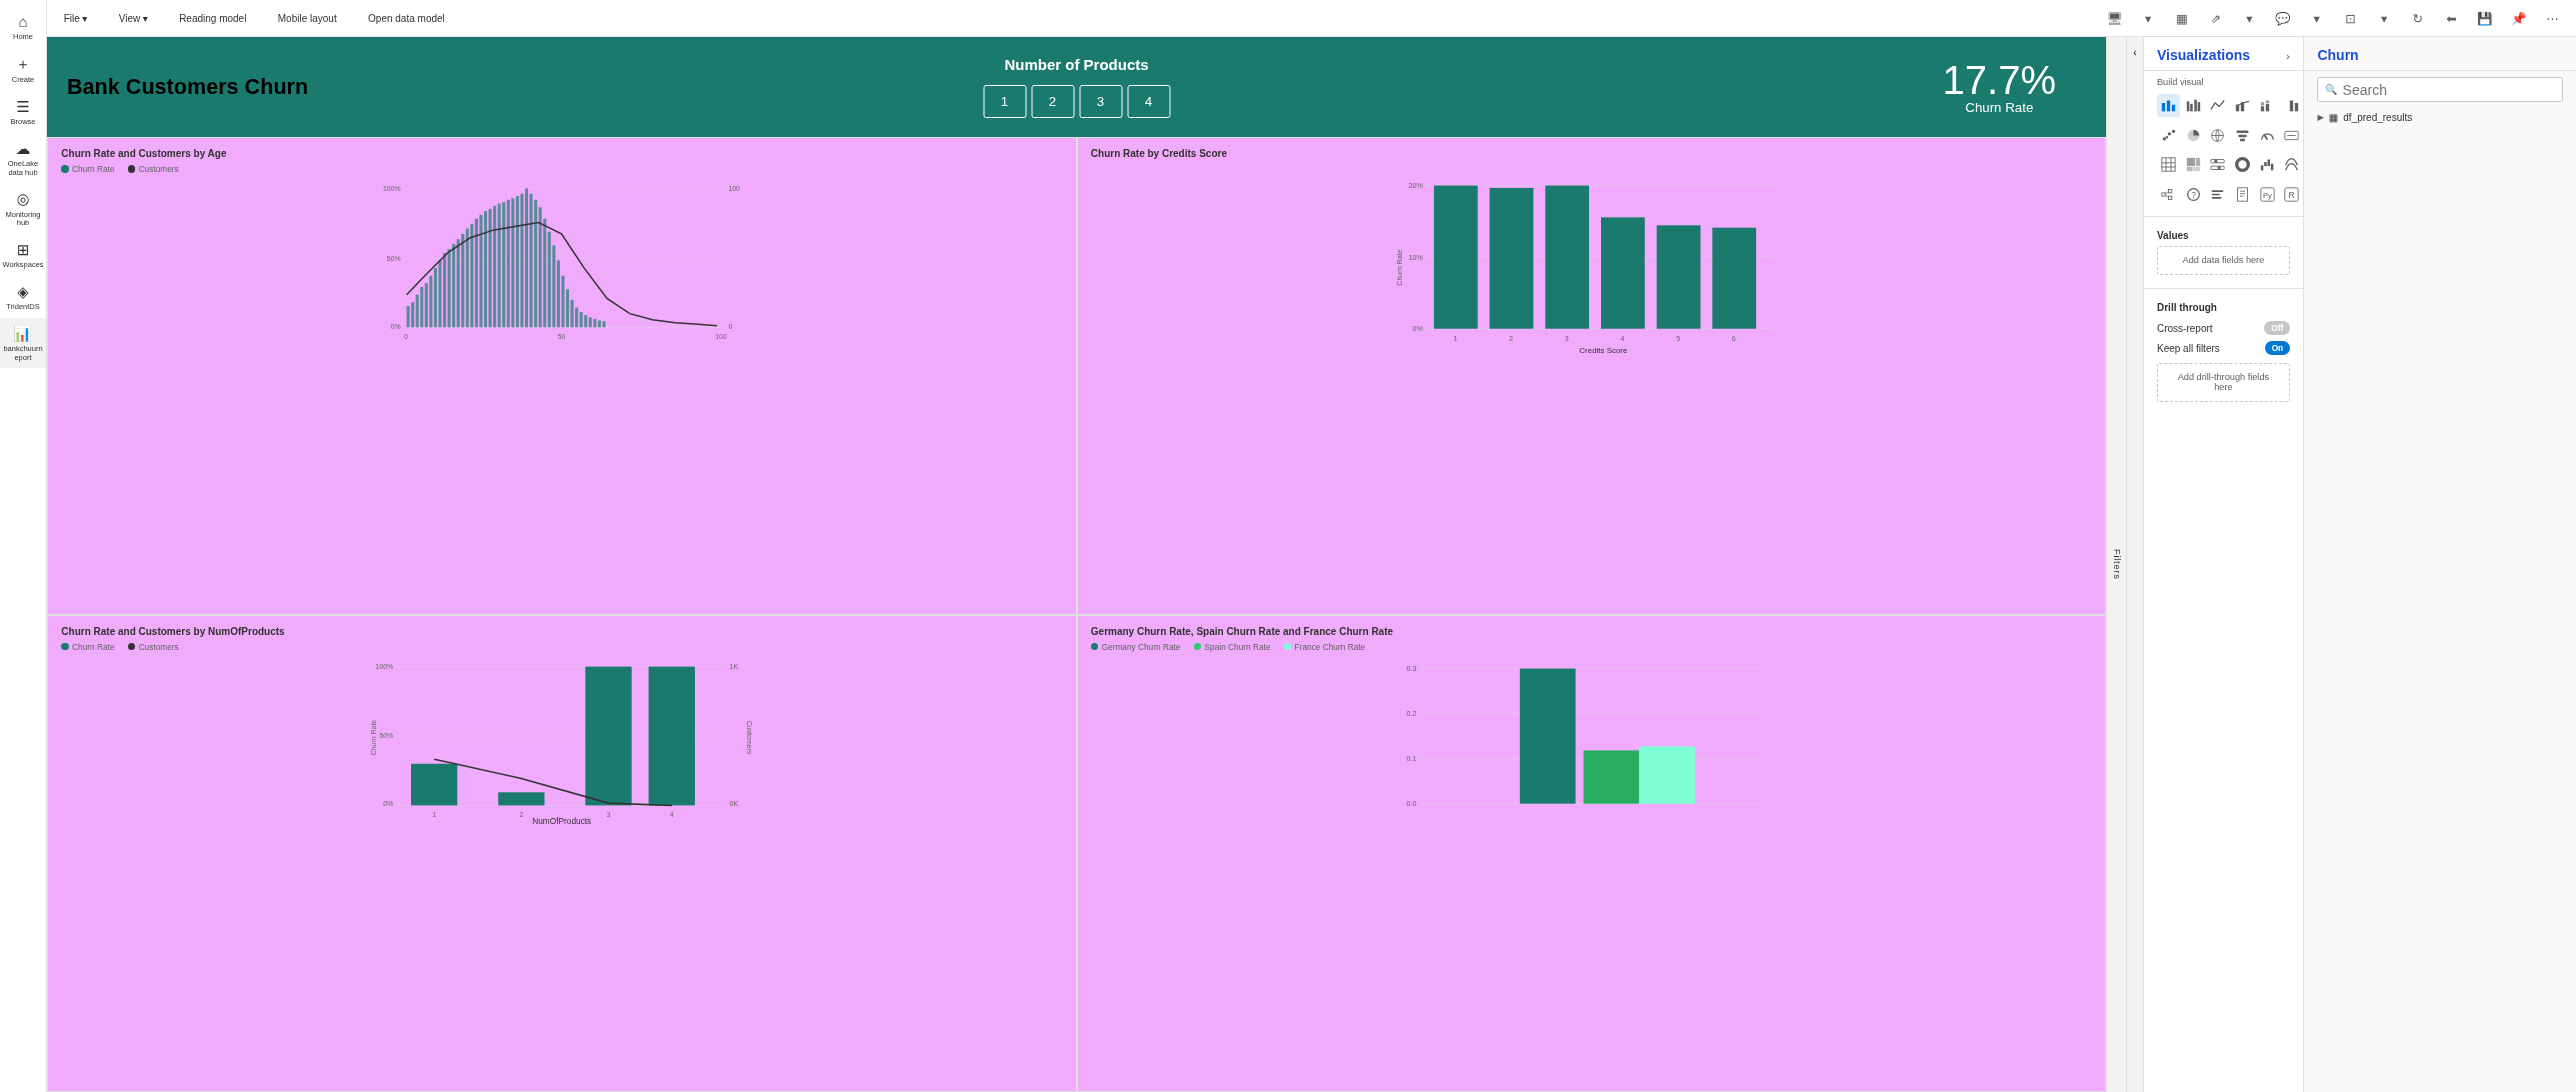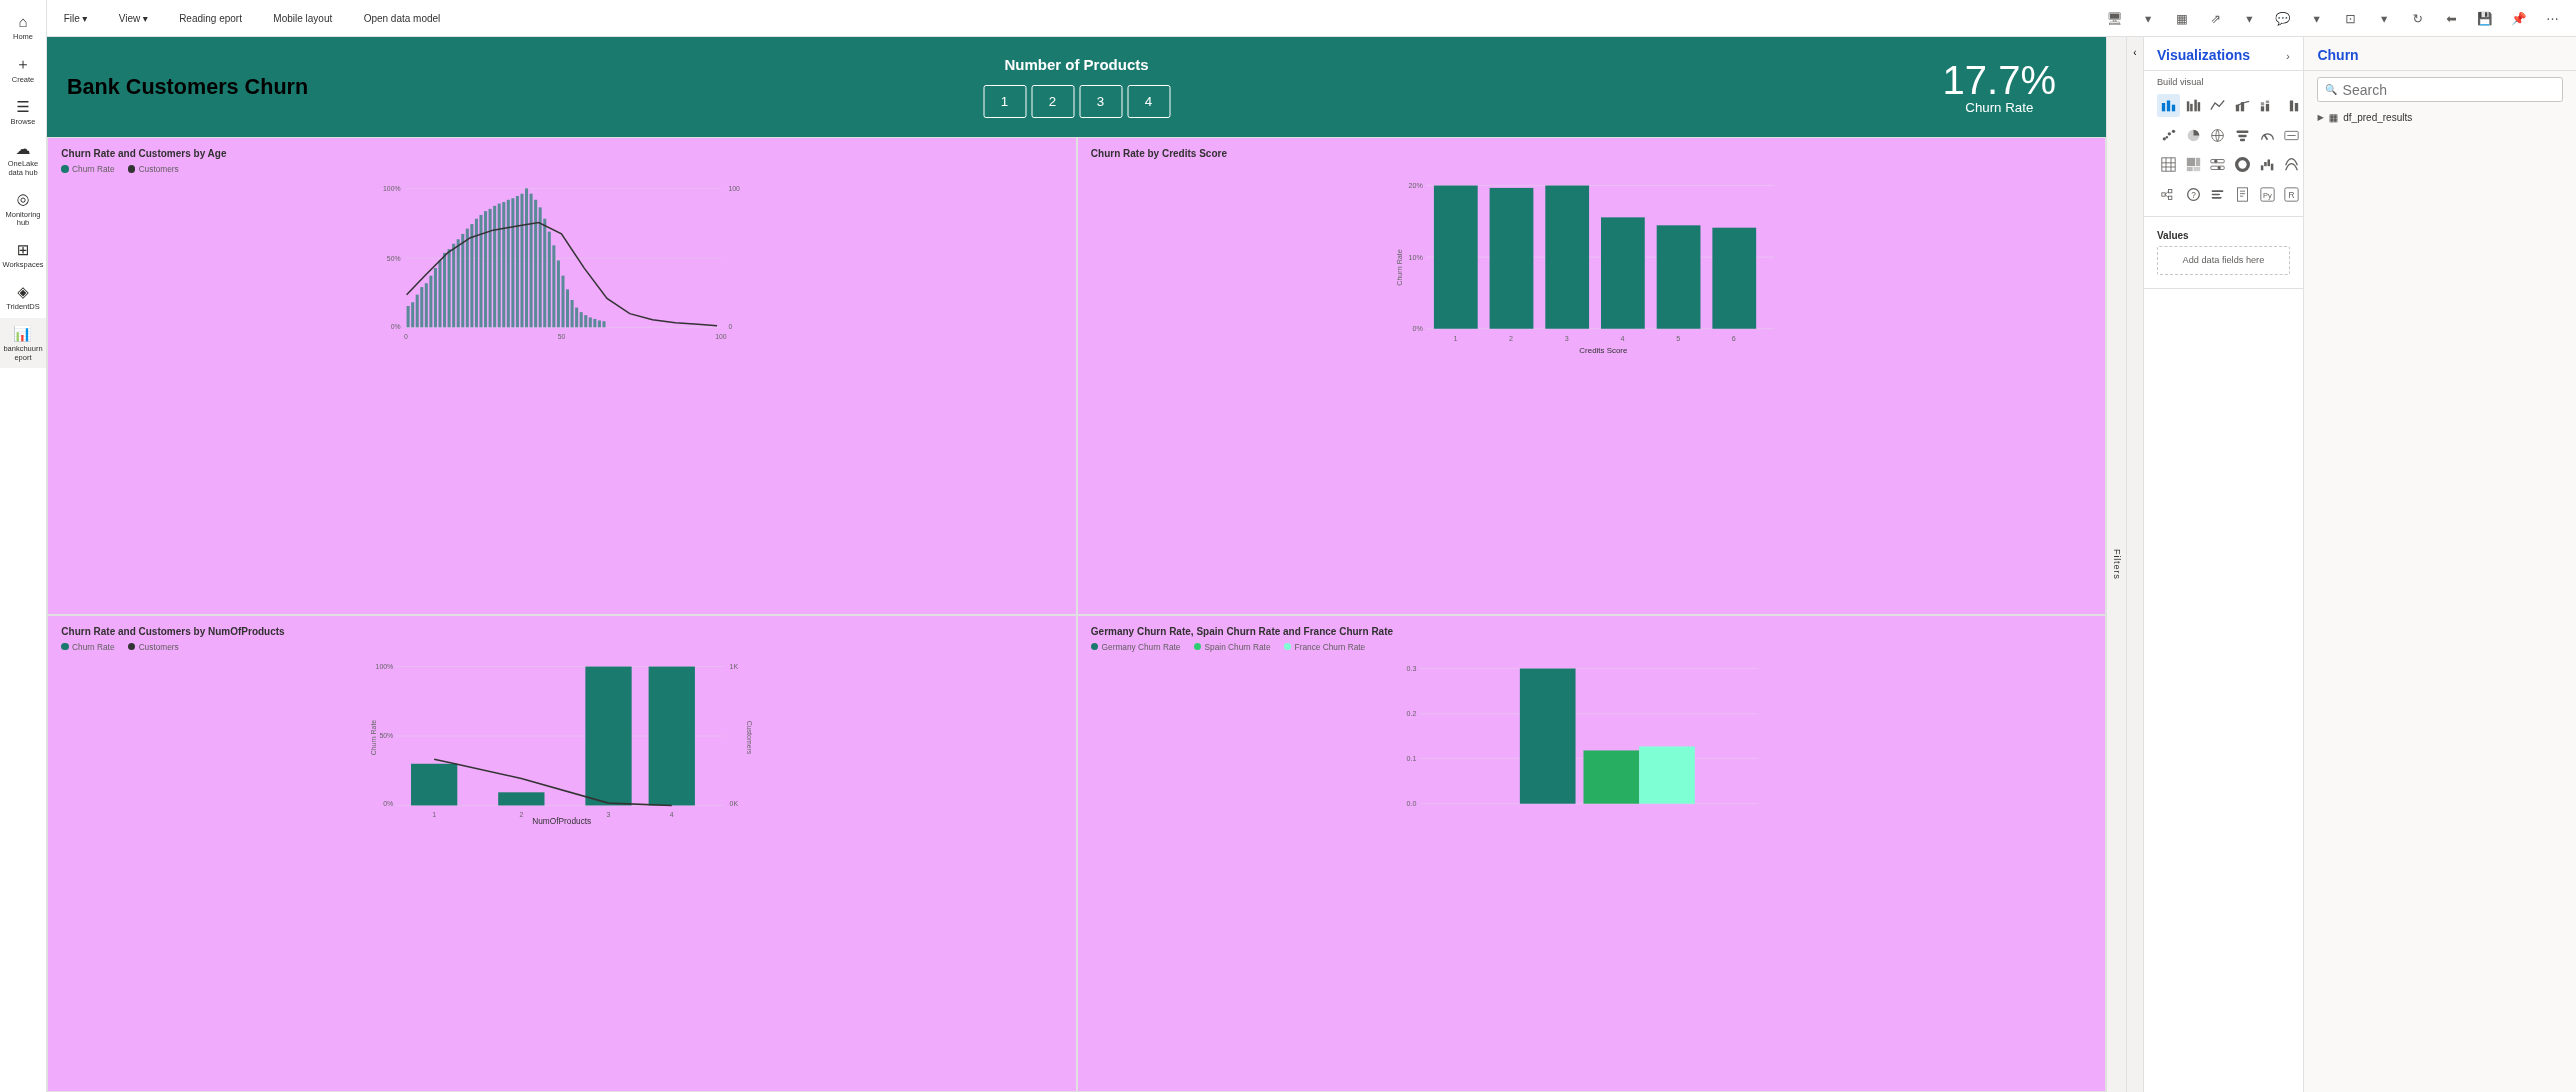--- a/index.html
+++ b/index.html
@@ -446,21 +446,21 @@
     <div class="topbar-menu">
       <div class="topbar-btn">
         <span>File</span>
         <span>▾</span>
       </div>
       <div class="topbar-btn">
         <span>View</span>
         <span>▾</span>
       </div>
       <div class="topbar-btn">
-        <span>Reading eport</span>
+        <span>Reading model</span>
       </div>
       <div class="topbar-btn">
         <span>Mobile layout</span>
       </div>
       <div class="topbar-btn">
         <span>Open data model</span>
       </div>
     </div>
     <div class="topbar-right">
       <div class="topbar-icon-btn">🖥</div>
@@ -905,20 +905,36 @@
 
         <div class="section-divider"></div>
 
         <div class="values-section">
           <div class="values-title">Values</div>
           <div class="values-placeholder">Add data fields here</div>
         </div>
 
         <div class="section-divider"></div>
 
+        <div class="drillthrough-section">
+          <div class="drillthrough-title">Drill through</div>
+          <div class="toggle-row">
+            <span>Cross-report</span>
+            <div class="toggle-switch">
+              <span class="toggle-off">Off</span>
+            </div>
+          </div>
+          <div class="toggle-row">
+            <span>Keep all filters</span>
+            <div class="toggle-switch">
+              <span class="toggle-on">On</span>
+            </div>
+          </div>
+          <div class="drillthrough-placeholder">Add drill-through fields here</div>
+        </div>
       </div>
 
       <div class="data-panel">
         <div class="data-panel-header">
           <div class="panel-title">Churn</div>
         </div>
         <div class="search-box">
           <span class="search-icon-small">🔍</span>
           <input type="text" placeholder="Search" style="">
         </div>

